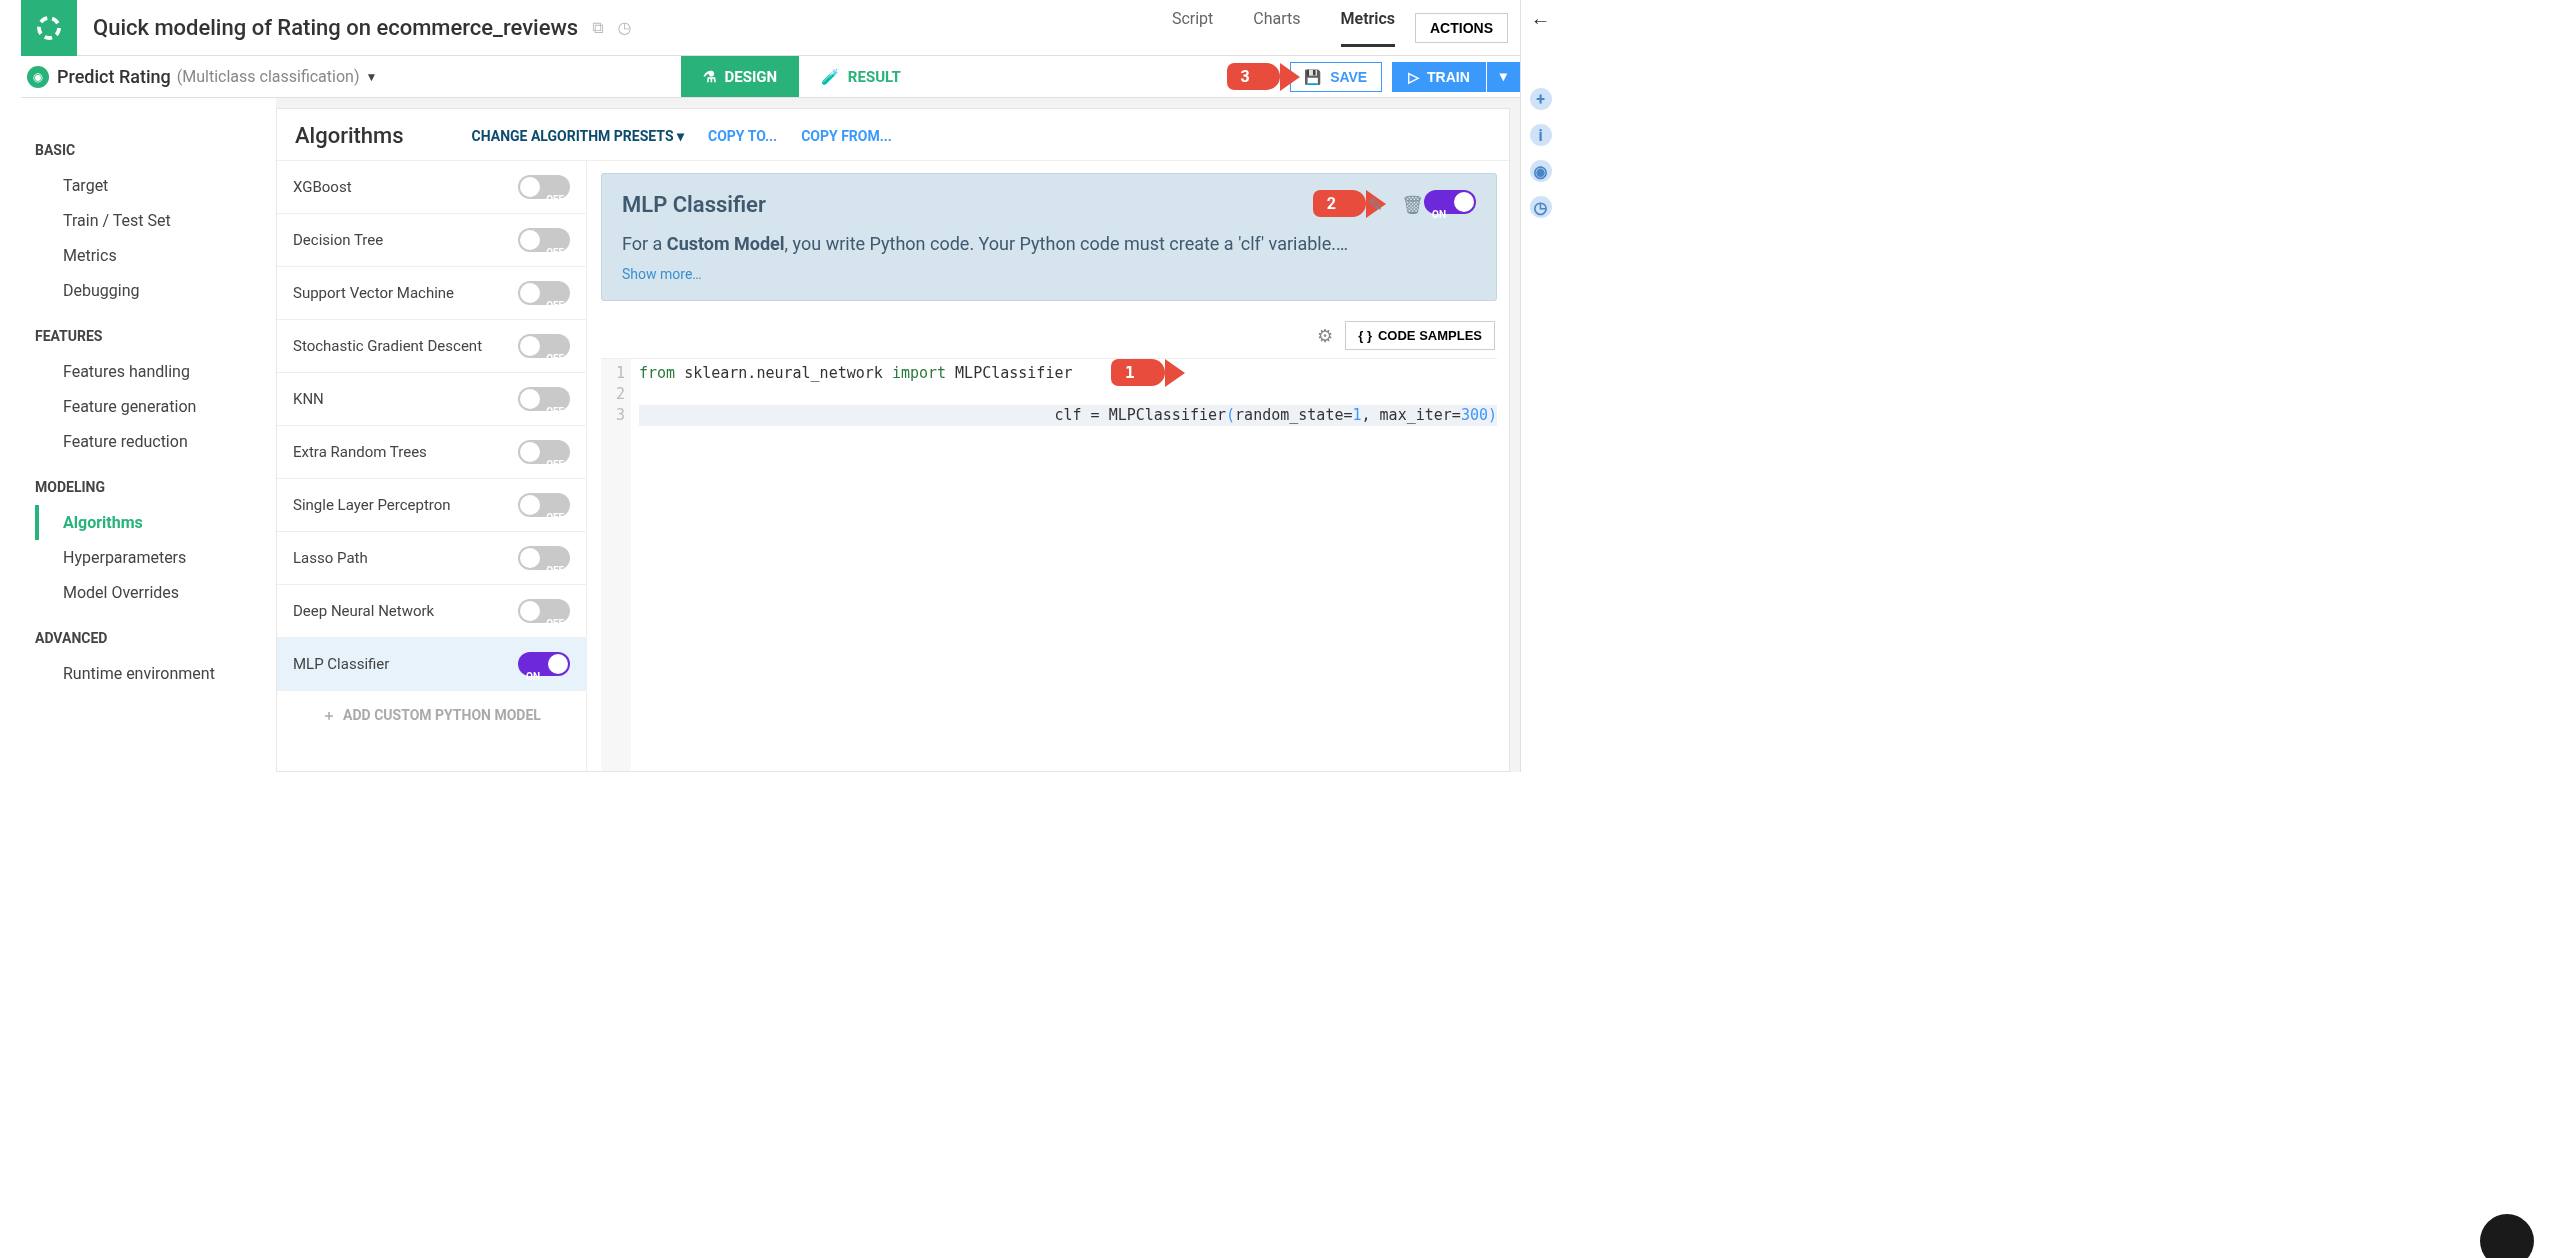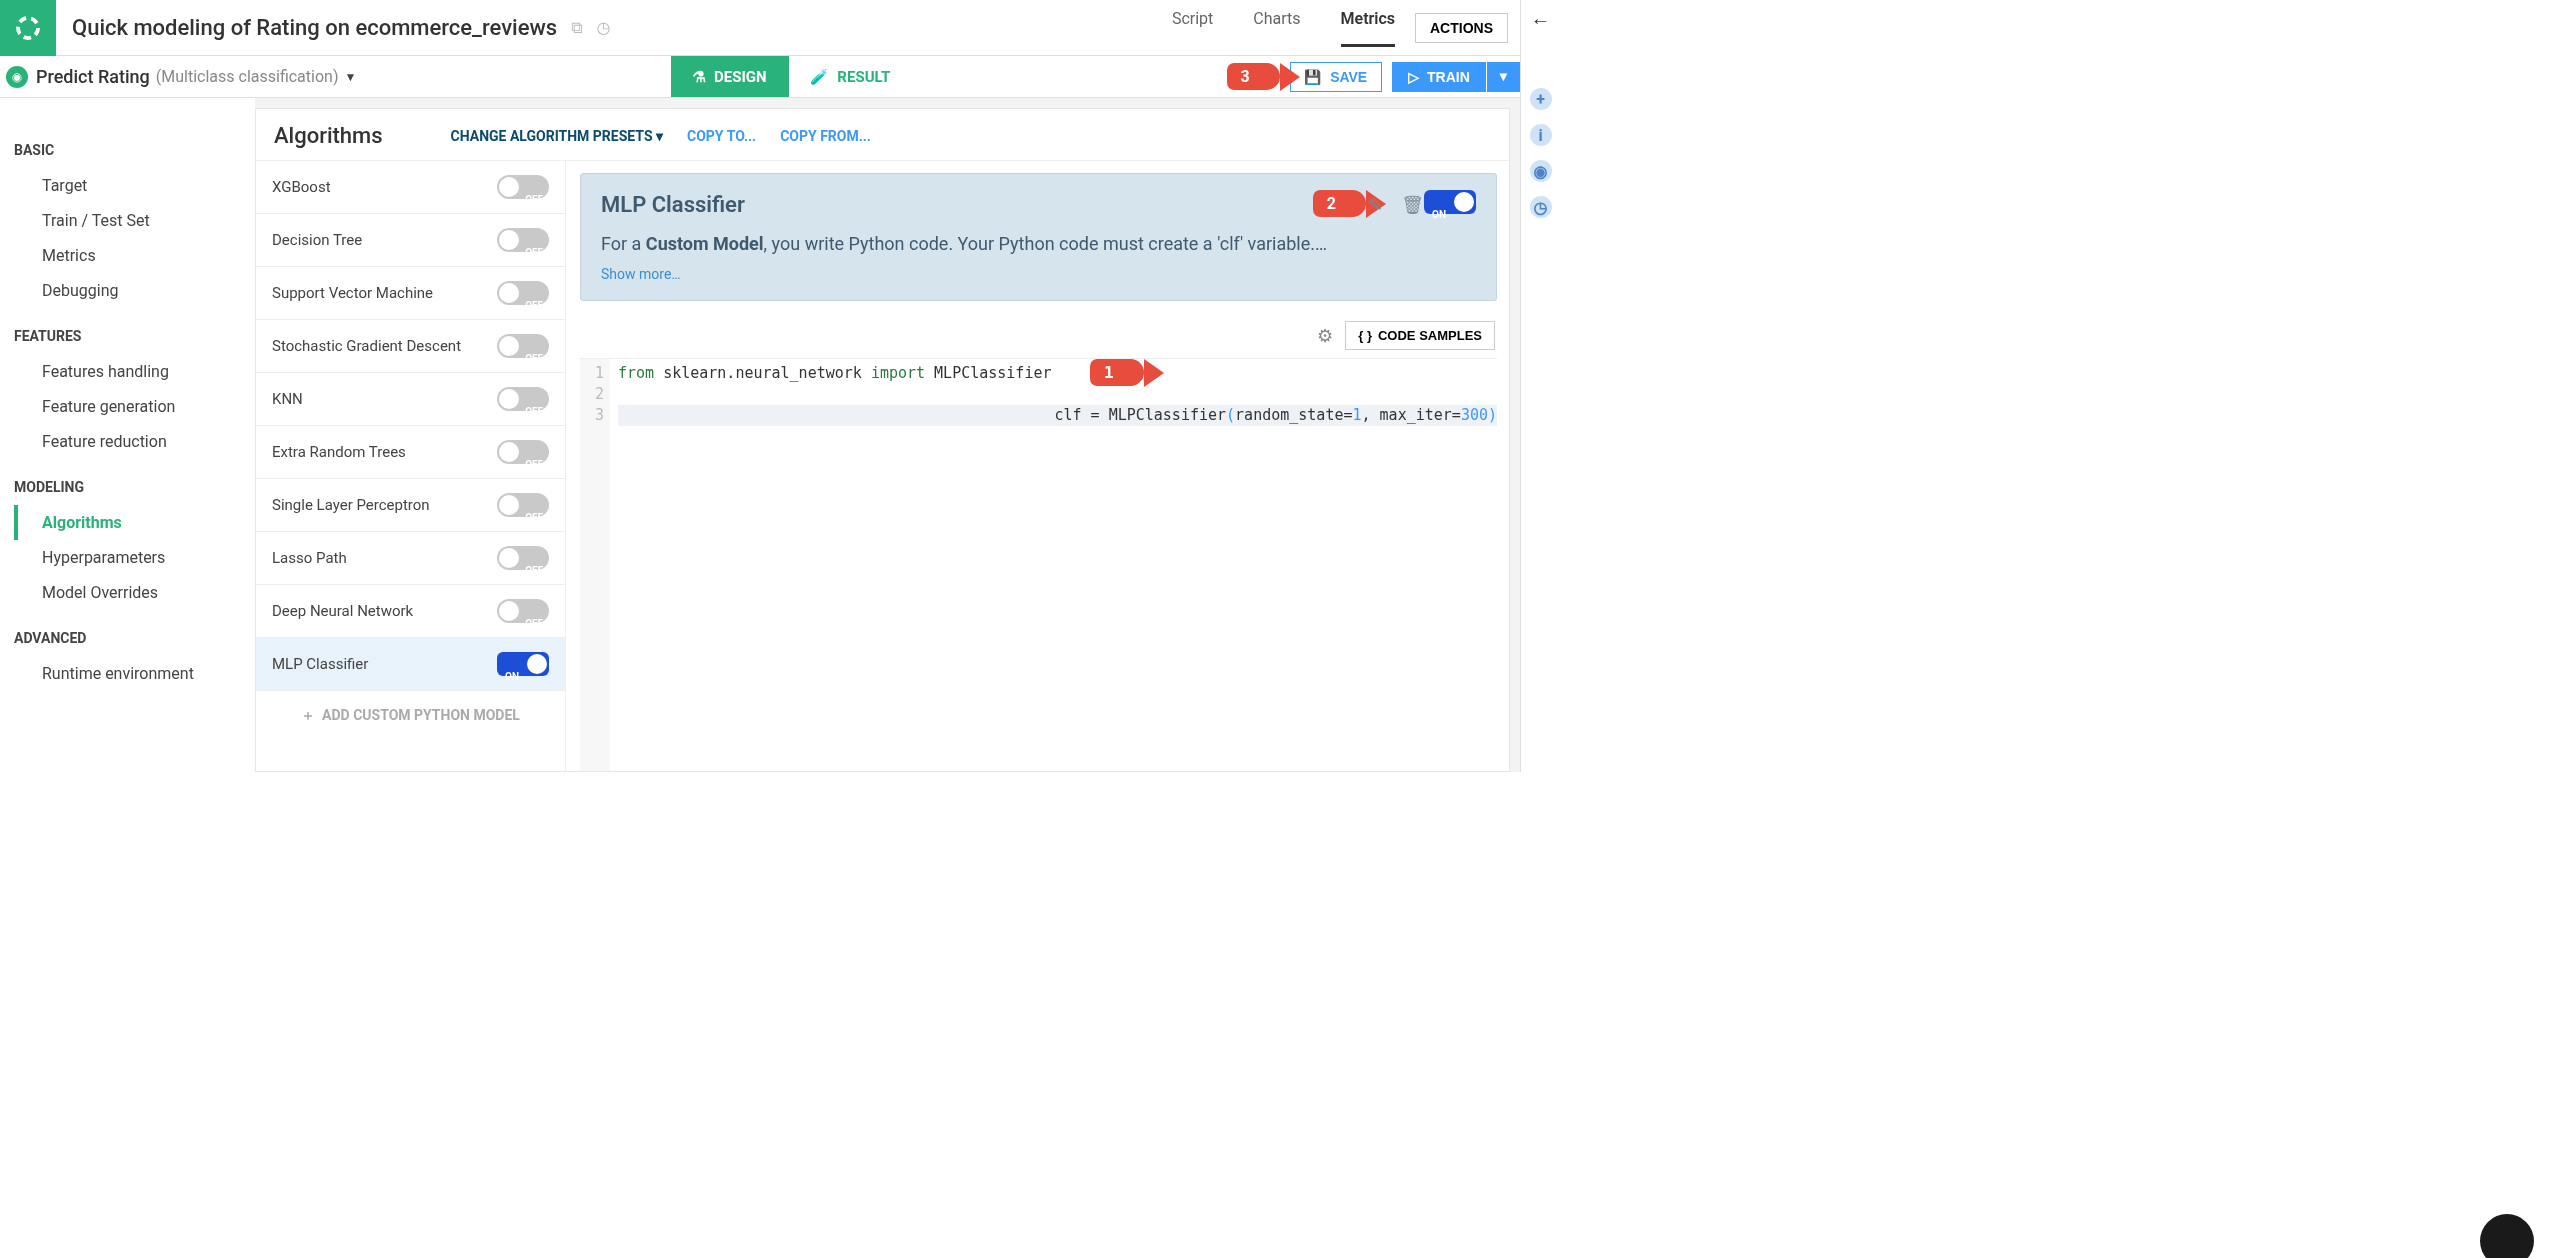--- a/index.html
+++ b/index.html
@@ -6,21 +6,21 @@
 body {
   font-family: -apple-system, BlinkMacSystemFont, "Segoe UI", Roboto, sans-serif;
   font-size: 14px;
   color: #333;
   background: #fff;
   display: flex;
   height: 772px;
   width: 1560px;
   overflow: hidden;
 }
-.main-area { flex: 1; display: flex; flex-direction: column; }
+.main-area { flex: 1; display: flex; flex-direction: column; padding-left: 21px; }
 .right-rail {
   width: 40px;
   border-left: 1px solid #e0e0e0;
   display: flex;
   flex-direction: column;
   align-items: center;
   padding-top: 6px;
   gap: 14px;
 }
 .rail-icon {
@@ -169,21 +169,21 @@
   display: flex; align-items: center;
 }
 .toggle .knob {
   width: 20px; height: 20px; border-radius: 50%; background: #fff;
   position: absolute; left: 2px; top: 2px;
 }
 .toggle .lbl {
   color: #fff; font-size: 10px; font-weight: 700; position: absolute; margin-top: 24px;
 }
 .toggle.off .lbl { right: 6px; }
-.toggle.on { background: #1d4ed8; border-radius: 6px; }
+.toggle.on { background: #6d28d9; }
 .toggle.on .knob { left: auto; right: 2px; }
 .toggle.on .lbl { left: 8px; }
 .add-custom {
   padding: 16px; text-align: center; color: #aaa; font-weight: 700;
   font-size: 14px; cursor: pointer;
 }
 
 .detail { flex: 1; padding: 12px 12px 0 14px; display: flex; flex-direction: column; overflow: hidden; }
 .detail-header {
   background: #d6e4ee; border: 1px solid #c4d4e0; border-radius: 3px;

